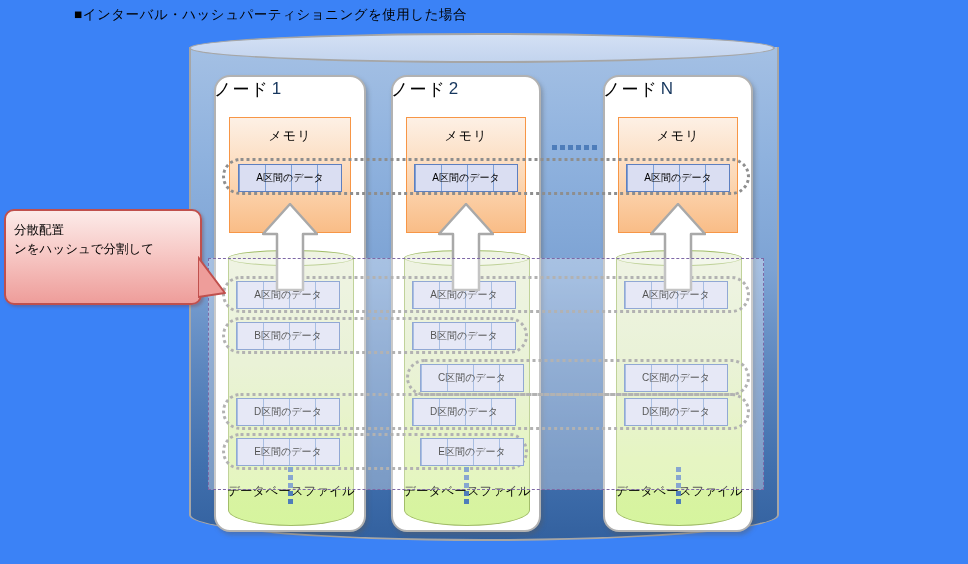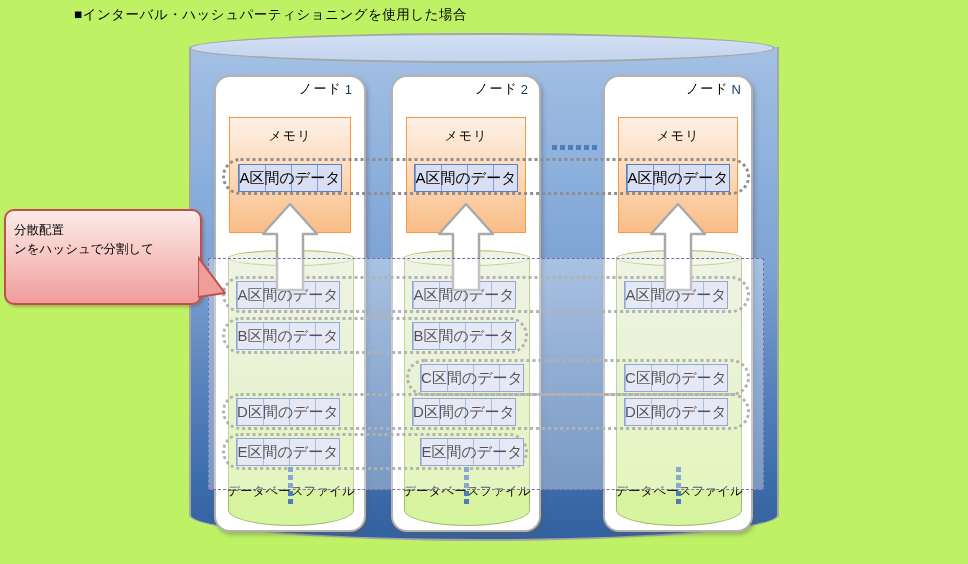--- a/index.html
+++ b/index.html
@@ -1,32 +1,32 @@
 <!DOCTYPE html>
 <html><head>
 <meta charset="utf-8">
 <style>
   html,body{margin:0;padding:0;background:#fff;}
-  #canvas{position:relative;width:968px;height:564px;background:#bef264;overflow:hidden;
+  #canvas{position:relative;width:968px;height:564px;background:#3b82f6;overflow:hidden;
           font-family:"Liberation Sans","DejaVu Sans",sans-serif;color:#000;}
   .abs{position:absolute;}
 
   
   .bigcyl-body{left:189px;top:47px;width:586px;height:492px;
     background:linear-gradient(180deg,#a4c0e4 0%,#8fb2de 22%,#7da3d4 45%,#5d87bf 65%,#4170ae 85%,#33619f 100%);
     border-left:2px solid #a6a6a6;border-right:2px solid #a6a6a6;border-bottom:2px solid #a6a6a6;
     border-radius:0 0 50% 50% / 0 0 26px 26px;z-index:1;}
   .bigcyl-top{left:189px;top:33px;width:586px;height:30px;border-radius:50%;
     background:linear-gradient(180deg,#d3e0f4,#c3d4ee);border:2px solid #a6a6a6;z-index:1;box-sizing:border-box;}
 
   
   .node{background:#fff;border:2px solid #b2b2b2;border-radius:16px;
     box-shadow:2px 3px 4px rgba(90,90,90,.4);z-index:3;top:75px;height:457px;box-sizing:border-box;}
-  .nlabel{top:80px;height:18px;display:flex;align-items:center;justify-content:center;
-    font-size:13px;z-index:4;letter-spacing:1px;margin-left:36px;}
+  .nlabel{top:80px;height:18px;display:flex;align-items:center;
+    font-size:17px;z-index:4;letter-spacing:1px;}
   .nsuf{color:#17375e;margin-left:3px;}
 
   
   .mem{top:117px;height:116px;border:1.5px solid #f79646;box-sizing:border-box;
     background:linear-gradient(180deg,#fdf0e5 0%,#fcd9b8 50%,#f9bd87 100%);z-index:4;}
   .mlabel{top:128px;height:16px;display:flex;align-items:center;justify-content:center;
     font-size:13px;z-index:4;letter-spacing:1px;}
 
   
   .gcyl-top{top:250px;height:16px;border-radius:50%;background:#eef3e2;
@@ -39,21 +39,21 @@
 
   
   .band{border:3px dotted #8e8e8e;border-radius:19px;height:37px;z-index:6;box-sizing:border-box;}
 
   
   .blk{width:104px;height:28px;box-sizing:border-box;border:1px solid #5d7fc0;
     background-color:#dadef2;
     background-image:linear-gradient(90deg,#7f9fd4 1px,transparent 1px);
     background-size:26px 100%;
     display:flex;align-items:center;justify-content:center;z-index:7;}
-  .blk span{font-size:15px;white-space:nowrap;}
+  .blk span{font-size:10px;white-space:nowrap;}
 
   
   .arrow{z-index:8;width:56px;height:88px;top:203px;}
 
   
   .hdots{left:552px;top:145px;width:46px;height:5px;z-index:2;
     background:repeating-linear-gradient(90deg,#4e7dba 0 5px,transparent 5px 8px);}
   .vdots{width:5px;height:40px;top:467px;z-index:9;
     background:repeating-linear-gradient(180deg,#4e7dba 0 5px,transparent 5px 8px);}
 

